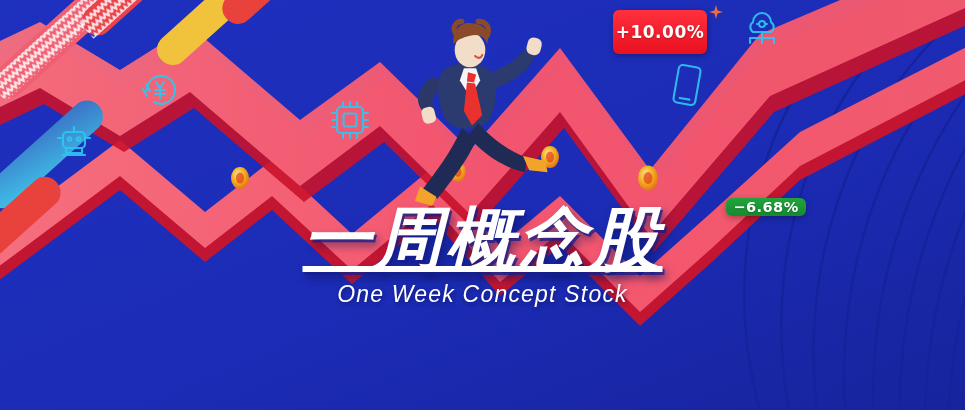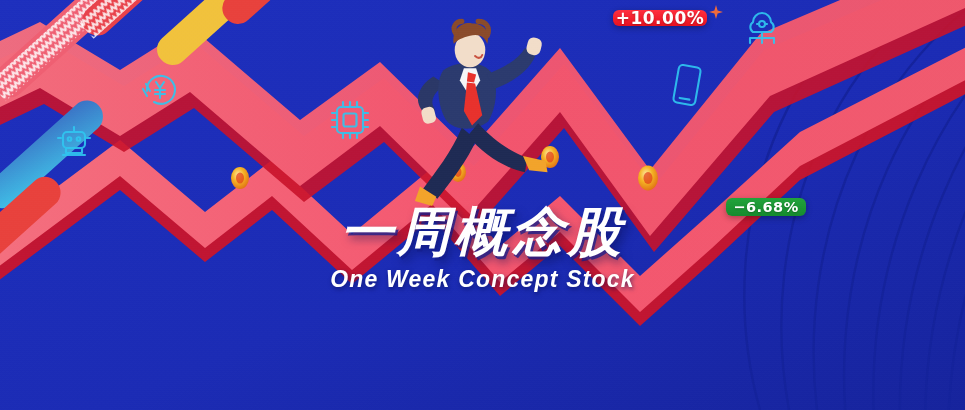--- a/index.html
+++ b/index.html
@@ -32,21 +32,21 @@
     font-weight:bold;
     letter-spacing:.5px;
     color:#fff;
     border-radius:6px;
     z-index:25;
     text-shadow:0 1px 2px rgba(0,0,0,.25);
     font-family:"DejaVu Sans", sans-serif;
   }
   #badge-up {
     left:613px; top:10px;
-    width:94px; height:16px;
+    width:94px; height:44px;
     font-size:17px;
     background:linear-gradient(180deg,#ff2f3e 0%,#e8101f 100%);
     box-shadow:0 2px 6px rgba(0,0,0,.3);
   }
   #badge-down {
     left:726px; top:198px;
     width:80px; height:18px;
     font-size:14.5px;
     background:linear-gradient(180deg,#21a33b 0%,#158a2d 100%);
     box-shadow:0 2px 6px rgba(0,0,0,.3);
@@ -54,35 +54,36 @@
 
   
   #title-block {
     position:absolute;
     left:0; right:0; top:205px;
     text-align:center;
     z-index:26;
   }
   #title-cn {
     font-family:"DejaVu Sans","Liberation Sans", sans-serif;
-    font-size:53px;
+    font-size:68px;
     font-weight:bold;
     color:#ffffff;
     letter-spacing:4px;
     line-height:1;
     font-style:italic;
     text-shadow:
       2px 3px 0 rgba(20,30,140,.75),
       4px 6px 10px rgba(8,14,80,.55);
+    text-decoration: underline;
   }
   #title-en {
     margin-top:8px;
     font-family:"Liberation Sans", sans-serif;
     font-size:23px;
-    font-weight:bold;
+    font-weight:normal;
     font-style:italic;
     color:#ffffff;
     letter-spacing:1.2px;
     text-shadow:1px 2px 4px rgba(8,14,80,.6);
   }
 </style>
 </head>
 <body>
 
 <div id="banner">

